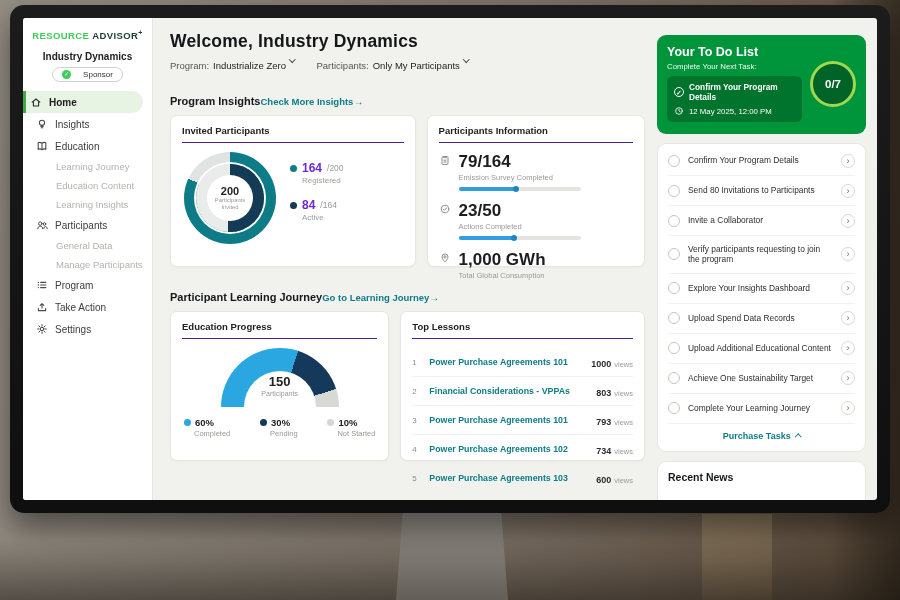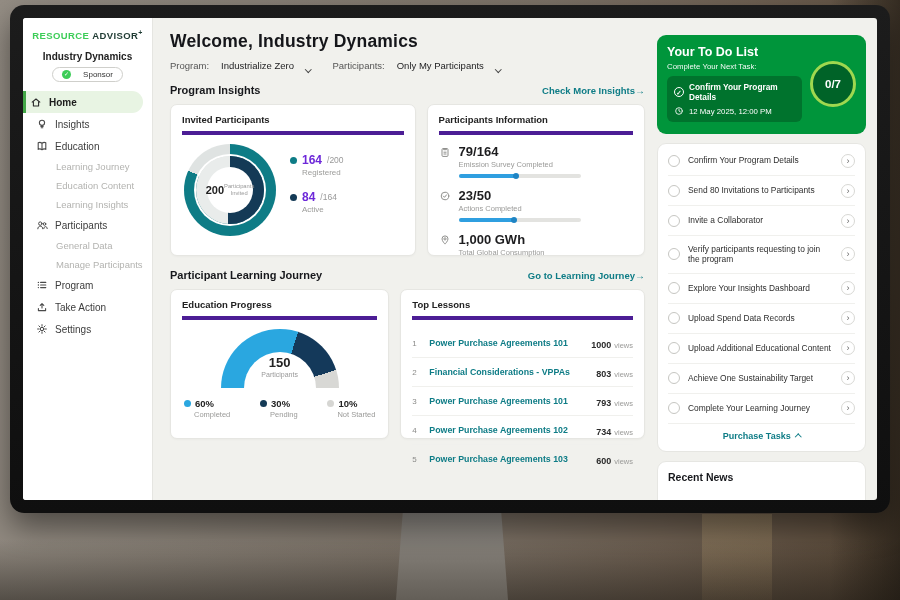--- a/index.html
+++ b/index.html
@@ -33,57 +33,57 @@
   .nav-item{display:flex;align-items:center;gap:7px;padding:5px 6px 5px 12px;font-size:10px;color:#3c3c3c;cursor:pointer}
   .nav-item.active{background:#e8f4e3;border-left:3px solid #43a747;padding-left:3px;margin-right:9px;
        border-radius:0 13px 13px 0;font-weight:bold;color:#1c1c1c}
   .nav-item.sub{padding:4px 6px 4px 33px;color:#b3b3b0;font-size:9.5px}
   .nic{width:13px;display:inline-flex;justify-content:center;flex:none}
 
   
   .main{flex:1;min-width:0;padding:13px 12px 0 17px}
   .page-title{font-size:17.5px;font-weight:bold;color:#15161a;letter-spacing:.2px}
   .controls{display:flex;gap:22px;margin-top:8px;font-size:9.5px;align-items:center}
-  .ctrl{display:flex;align-items:flex-end;gap:12px;cursor:pointer}
+  .ctrl{display:flex;align-items:flex-start;gap:4px;cursor:pointer}
   .ctrl-label{color:#555}.ctrl-val{color:#1d1d1f}
   .chev{width:4.5px;height:4.5px;border-right:1.3px solid #444;border-bottom:1.3px solid #444;
        transform:rotate(45deg);display:inline-block;margin-top:-3px}
   .chev.up{transform:rotate(-135deg);border-color:#0e7c86;margin-top:3px}
-  .sec-row{display:flex;justify-content:space-between;align-items:center;margin-top:13px;margin-bottom:8px}
+  .sec-row{display:flex;justify-content:flex-start;align-items:center;margin-top:24px;margin-bottom:8px}
   .sec-title{font-size:11px;font-weight:bold;color:#17181c}
   .sec-link{font-size:9.5px;font-weight:bold;color:#0e7c86;display:flex;align-items:center;gap:0;cursor:pointer}
   .arr{font-size:10px}
   .cards-row{display:flex;gap:11px}
   .card{background:#fff;border:1px solid #e6e6e2;border-radius:7px;padding:9px 11px;box-shadow:0 1px 2px rgba(0,0,0,.03)}
-  .card-title{font-size:9.5px;font-weight:bold;color:#222;padding-bottom:6px;border-bottom:4px solid #4c1d95;margin-bottom:9px}
+  .card-title{font-size:9.5px;font-weight:bold;color:#222;padding-bottom:6px;border-bottom:1px solid #4c1d95;margin-bottom:9px}
   .c-invited{flex:1.14;height:152px}.c-info{flex:1;height:152px}
   .c-edu{flex:1;height:150px}.c-lessons{flex:1.13;height:150px}
 
   .donut-flex{display:flex;align-items:center;gap:14px;padding-left:2px}
   .donut{width:92px;height:92px;border-radius:50%;flex:none;
        background:conic-gradient(#0e7c86 0 295deg,#dfe3e2 295deg);
        display:flex;align-items:center;justify-content:center}
   .donut-mid{width:68px;height:68px;border-radius:50%;
        background:conic-gradient(#143a56 0 184deg,#e9eceb 184deg);
        box-shadow:0 0 0 2px #fff;display:flex;align-items:center;justify-content:center}
-  .donut-center{width:46px;height:46px;border-radius:50%;background:#fff;display:flex;flex-direction:row;
+  .donut-center{width:46px;height:46px;border-radius:50%;background:#fff;display:flex;flex-direction:column;
        align-items:center;justify-content:center;text-align:center}
   .dc-val{font-size:11px;font-weight:bold;color:#222}
   .dc-lab{font-size:5.8px;color:#999;line-height:1.25;width:34px}
   .leg-item{margin-bottom:13px}
   .leg-head{display:flex;align-items:center;gap:5px}
   .dot{width:7px;height:7px;border-radius:50%;display:inline-block;flex:none}
   .dot.teal{background:#0e7c86}.dot.navy{background:#143a56}.dot.blue{background:#2aa7e0}.dot.gray{background:#d6d6d3}
   .leg-val{font-size:12px;font-weight:bold;color:#6d28d9}
   .leg-total{font-size:8.5px;color:#999}
   .leg-lab{font-size:8px;color:#9c9c9a;margin-left:12px;margin-top:1px}
 
   .stat{display:flex;gap:8px;margin-bottom:10px}
   .sic{width:12px;padding-top:2px;flex:none}
-  .stat-val{font-size:13px;font-weight:bold;color:#1d1d1f}
+  .stat-val{font-size:17px;font-weight:bold;color:#1d1d1f}
   .stat-lab{font-size:7.5px;color:#9a9a98;margin-top:1px}
   .bar{width:122px;height:4px;border-radius:2px;background:#e3e3e0;margin-top:5px}
   .bar-fill{height:4px;border-radius:2px;background:#2f9fe0;position:relative}
   .bar-fill::after{content:"";position:absolute;right:-2px;top:-1px;width:6px;height:6px;border-radius:50%;background:#1e84c4}
 
   .gauge-wrap{position:relative;width:118px;height:60px;margin:4px auto 0;overflow:hidden}
   .gauge{width:118px;height:118px;border-radius:50%;
        background:conic-gradient(from 270deg,#2aa7e0 0 108deg,#14395a 108deg 162deg,#d8d8d5 162deg 180deg,#fff 180deg)}
   .gauge-hole{position:absolute;left:23px;top:23px;width:72px;height:72px;border-radius:50%;background:#fff}
   .gauge-text{position:absolute;left:0;right:0;top:26px;text-align:center}

